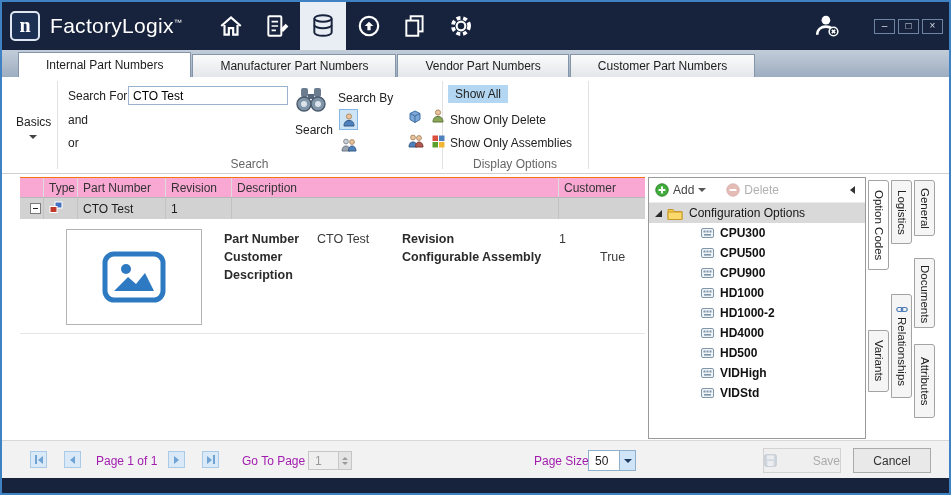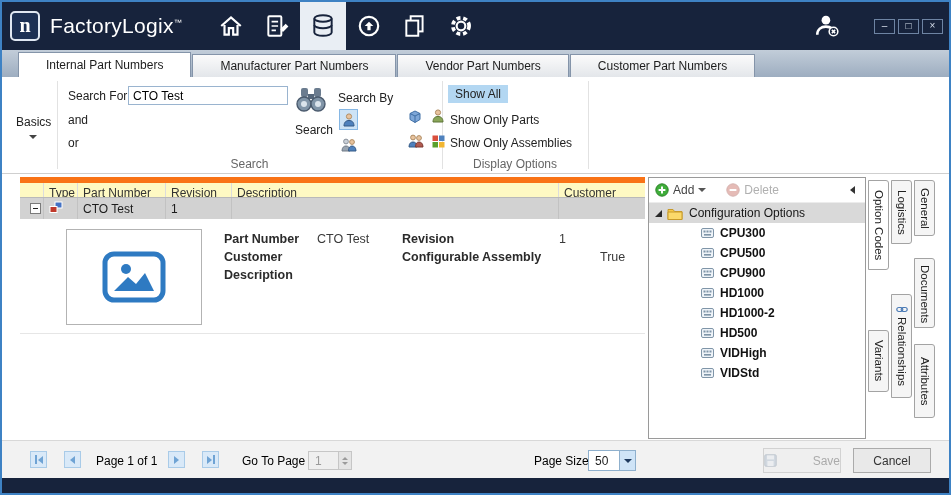--- a/index.html
+++ b/index.html
@@ -36,21 +36,21 @@
     font-family:"Liberation Sans",sans-serif;}
   .caret-down{width:0;height:0;border-left:4px solid transparent;border-right:4px solid transparent;
     border-top:4px solid #444;}
   .showopt{position:absolute;font-size:12px;color:#222;white-space:nowrap;cursor:pointer;}
   .showopt.sel{background:#b3d7f2;padding:2px 7px;}
   .sicon{position:absolute;display:flex;align-items:center;justify-content:center;cursor:pointer;}
   .sicon.hl{background:#cde3f6;border:1px solid #86b7e4;}
   
   .grid{position:absolute;left:18px;top:175px;width:625px;}
   .gh,.gr{display:flex;height:21px;}
-  .gh{background:#fef9c3;border-top:6px solid #f97316;border-bottom:1px solid #b9b9b9;}
+  .gh{background:#f9a8d4;border-top:1px solid #f97316;border-bottom:1px solid #b9b9b9;}
   .gh div{border-right:1px solid #dcdcdc;padding:3px 0 0 5px;font-size:12px;color:#333;overflow:hidden;white-space:nowrap;}
   .gr{background:#d2d2d2;}
   .gr .cell{border-right:1px solid #c2c2c2;padding:3px 0 0 5px;font-size:12px;color:#1c1c1c;
     display:flex;align-items:center;padding-top:0;}
   .c0{width:24px;flex:0 0 24px;} .c1{width:34px;flex:0 0 34px;} .c2{width:88px;flex:0 0 88px;}
   .c3{width:66px;flex:0 0 66px;} .c4{width:327px;flex:0 0 327px;} .c5{width:86px;flex:0 0 86px;border-right:none!important;}
   .expander{width:11px;height:11px;border:1px solid #7a7a7a;background:#fcfcfc;margin-left:5px;
     display:flex;align-items:center;justify-content:center;cursor:pointer;}
   .expander i{display:block;width:5px;height:1px;background:#222;}
   
@@ -76,21 +76,21 @@
     font-size:11.5px;color:#1f1f1f;cursor:pointer;}
   .vtab .vlabel{writing-mode:vertical-rl;white-space:nowrap;}
   .vtab.sel{background:#fff;}
   
   .footer{position:absolute;left:0;right:0;top:438px;height:38px;background:#f2f2f2;border-top:1px solid #d8d8d8;}
   .pgbtn{position:absolute;top:10px;width:17px;height:17px;background:#d9e9f8;border:1px solid #a9cbe8;
     display:flex;align-items:center;justify-content:center;gap:1px;cursor:pointer;}
   .tl{width:0;height:0;border-top:4px solid transparent;border-bottom:4px solid transparent;border-right:5px solid #6fa3d4;}
   .tr{width:0;height:0;border-top:4px solid transparent;border-bottom:4px solid transparent;border-left:5px solid #6fa3d4;}
   .vb{width:2px;height:9px;background:#6fa3d4;}
-  .flabel{position:absolute;top:13px;font-size:12px;color:#000000;white-space:nowrap;}
+  .flabel{position:absolute;top:13px;font-size:12px;color:#a21caf;white-space:nowrap;}
   .gotobox{position:absolute;left:306px;top:10px;width:44px;height:19px;background:#efefef;
     border:1px solid #c6c6c6;display:flex;}
   .gotobox .gval{flex:1;padding:2px 0 0 6px;color:#9a9a9a;}
   .spin{width:13px;border-left:1px solid #c6c6c6;background:#e4e4e4;display:flex;flex-direction:column;
     align-items:center;justify-content:center;gap:2px;}
   .su{width:0;height:0;border-left:3px solid transparent;border-right:3px solid transparent;border-bottom:3px solid #9a9a9a;}
   .sd{width:0;height:0;border-left:3px solid transparent;border-right:3px solid transparent;border-top:3px solid #9a9a9a;}
   .combo{position:absolute;left:586px;top:9px;width:48px;height:21px;border:1px solid #8fb0cd;background:#fff;display:flex;cursor:pointer;}
   .combo .cval{flex:1;padding:3px 0 0 6px;}
   .combo .cbtn{width:16px;background:#cfe4f7;border-left:1px solid #8fb0cd;display:flex;align-items:center;justify-content:center;}
@@ -242,21 +242,21 @@
     <div class="sicon" style="left:430px;top:58px;">
       <svg width="13" height="13" viewBox="0 0 13 13">
           <rect x="0.5" y="0.5" width="5.5" height="5.5" fill="#d94f3d"></rect>
           <rect x="7" y="0.5" width="5.5" height="5.5" fill="#4f81bd"></rect>
           <rect x="0.5" y="7" width="5.5" height="5.5" fill="#5aa02c"></rect>
           <rect x="7" y="7" width="5.5" height="5.5" fill="#f2b632"></rect>
         </svg>
     </div>
 
     <div class="showopt sel" style="left:446px;top:8px;">Show All</div>
-    <div class="showopt" style="left:448px;top:36px;">Show Only Parts</div>
+    <div class="showopt" style="left:448px;top:36px;">Show Only Delete</div>
     <div class="showopt" style="left:448px;top:59px;">Show Only Assemblies</div>
 
     <div class="grouplabel" style="left:55px;width:385px;">Search</div>
     <div class="grouplabel" style="left:440px;width:146px;">Display Options</div>
   </div>
 
   <div class="grid">
     <div class="gh">
       <div class="c0"></div>
       <div class="c1">Type</div>
@@ -382,20 +382,30 @@
         <span>HD1000-2</span>
       </div>
     <div class="titem">
         <svg width="13" height="10" viewBox="0 0 13 10">
           <rect x="0.5" y="0.5" width="12" height="9" rx="1.5" fill="#eef3f8" stroke="#7f95a8"></rect>
           <rect x="2.5" y="2.5" width="2" height="2" fill="#7f95a8"></rect>
           <rect x="5.5" y="2.5" width="2" height="2" fill="#7f95a8"></rect>
           <rect x="8.5" y="2.5" width="2" height="2" fill="#7f95a8"></rect>
           <rect x="3" y="6" width="7" height="1.6" fill="#7f95a8"></rect>
         </svg>
+        <span>HD4000</span>
+      </div>
+    <div class="titem">
+        <svg width="13" height="10" viewBox="0 0 13 10">
+          <rect x="0.5" y="0.5" width="12" height="9" rx="1.5" fill="#eef3f8" stroke="#7f95a8"></rect>
+          <rect x="2.5" y="2.5" width="2" height="2" fill="#7f95a8"></rect>
+          <rect x="5.5" y="2.5" width="2" height="2" fill="#7f95a8"></rect>
+          <rect x="8.5" y="2.5" width="2" height="2" fill="#7f95a8"></rect>
+          <rect x="3" y="6" width="7" height="1.6" fill="#7f95a8"></rect>
+        </svg>
         <span>HD500</span>
       </div>
     <div class="titem">
         <svg width="13" height="10" viewBox="0 0 13 10">
           <rect x="0.5" y="0.5" width="12" height="9" rx="1.5" fill="#eef3f8" stroke="#7f95a8"></rect>
           <rect x="2.5" y="2.5" width="2" height="2" fill="#7f95a8"></rect>
           <rect x="5.5" y="2.5" width="2" height="2" fill="#7f95a8"></rect>
           <rect x="8.5" y="2.5" width="2" height="2" fill="#7f95a8"></rect>
           <rect x="3" y="6" width="7" height="1.6" fill="#7f95a8"></rect>
         </svg>

